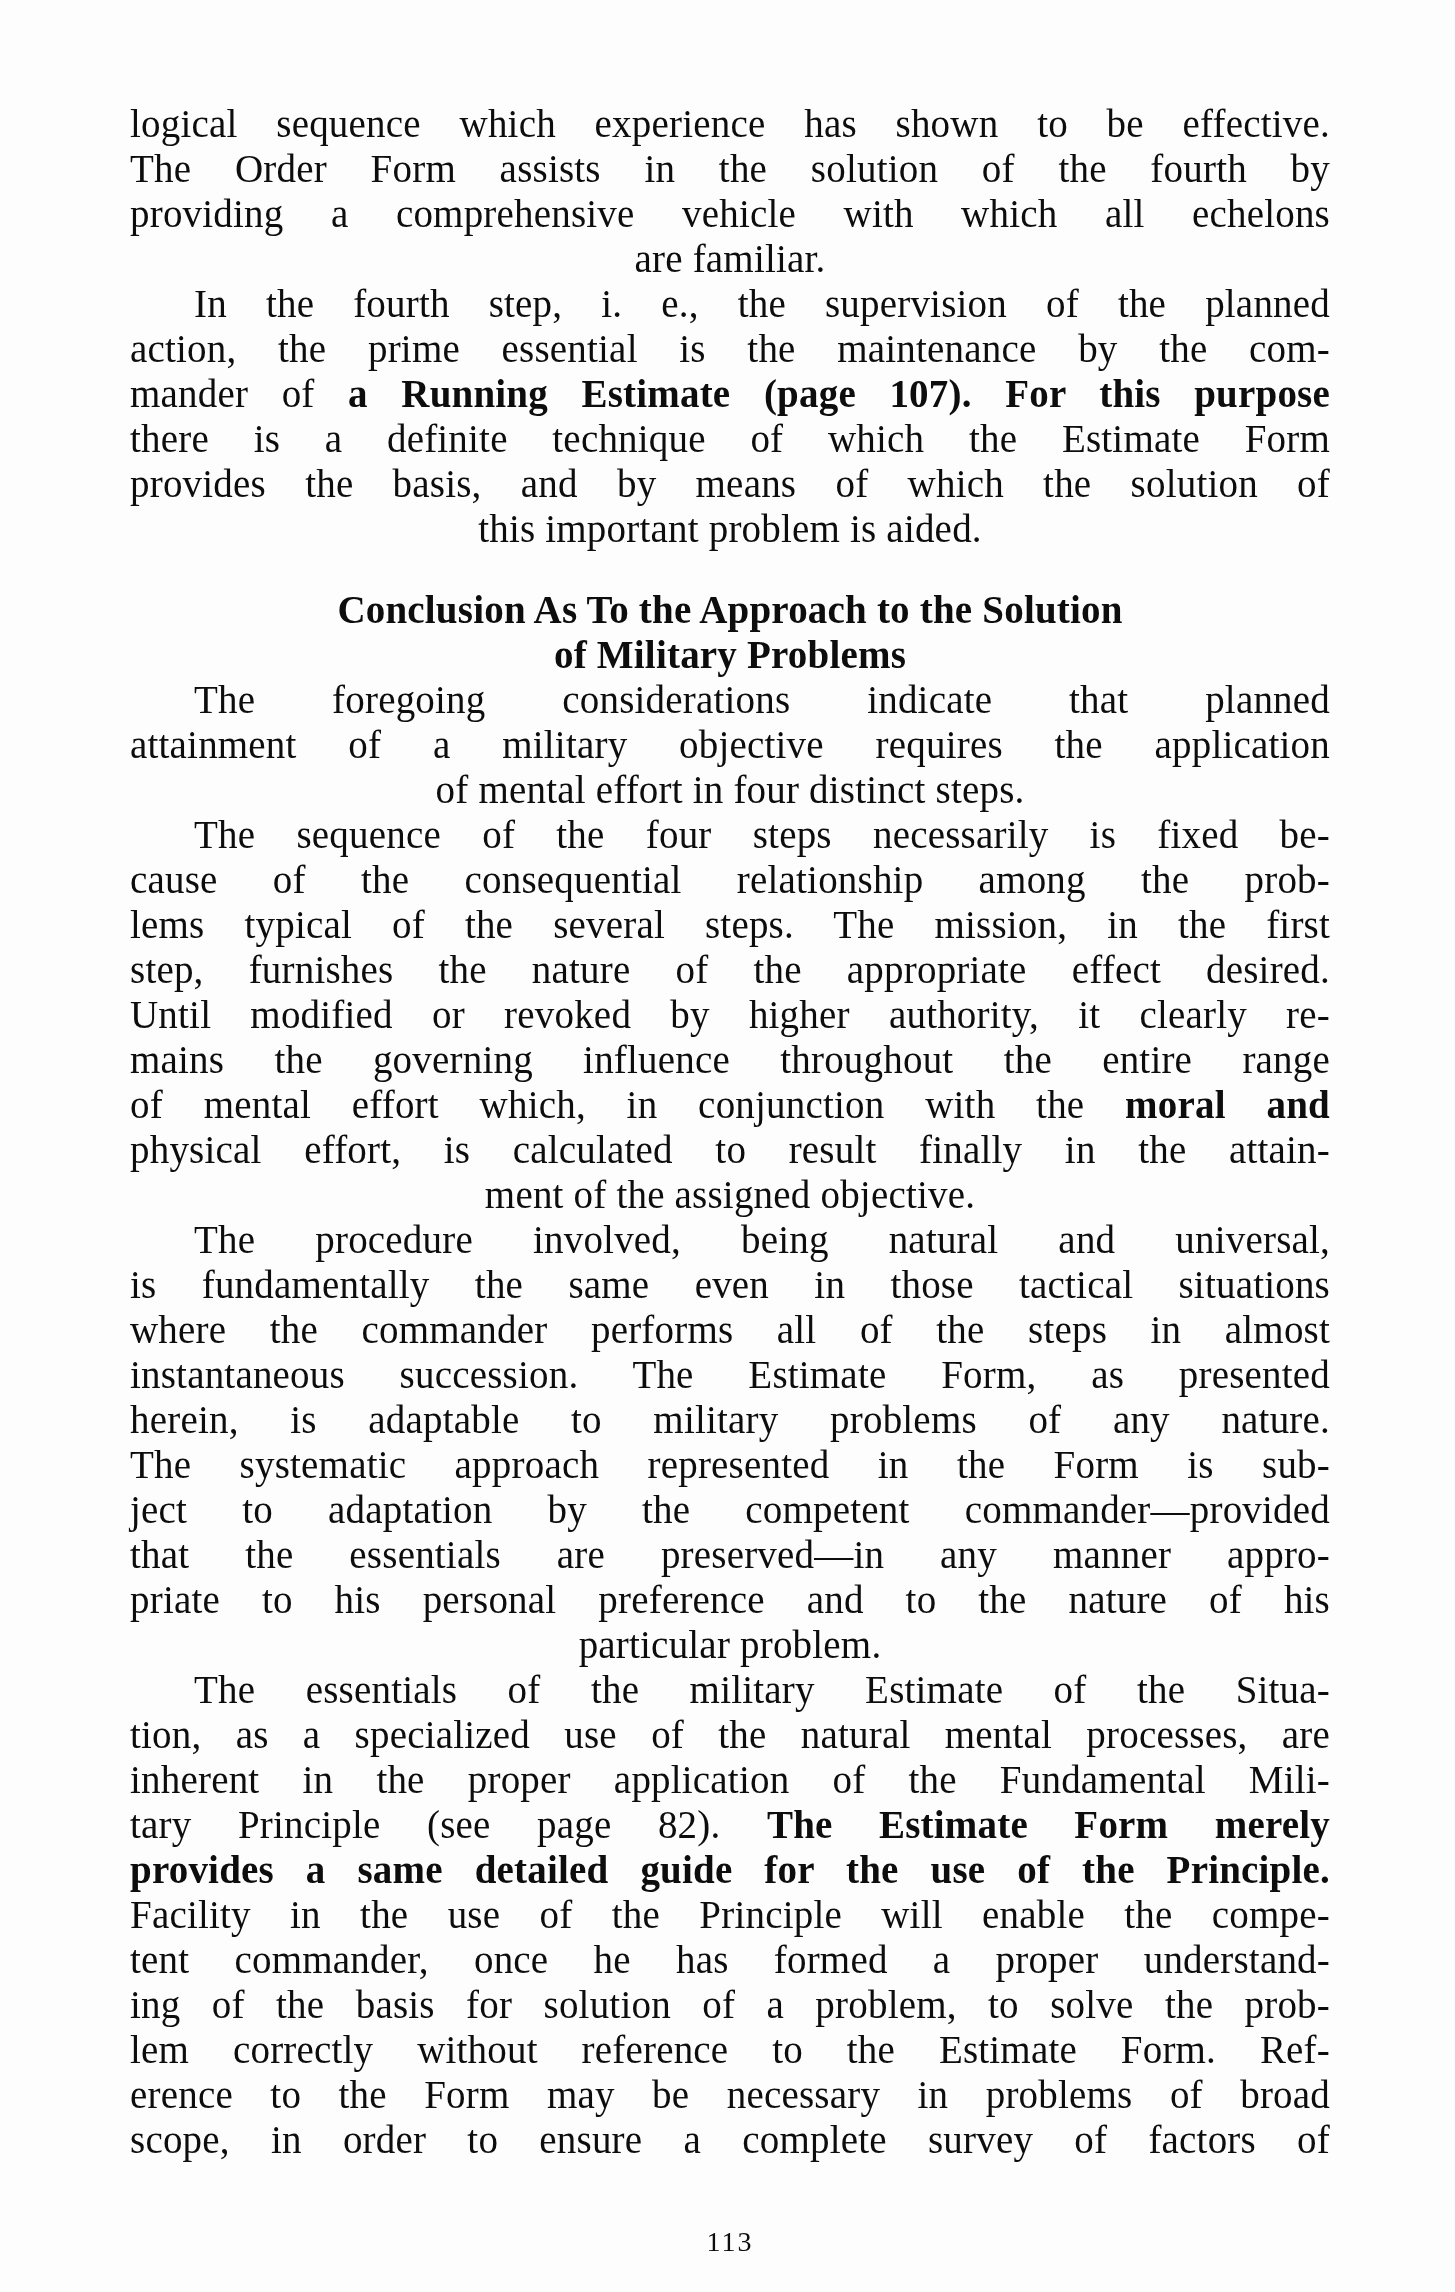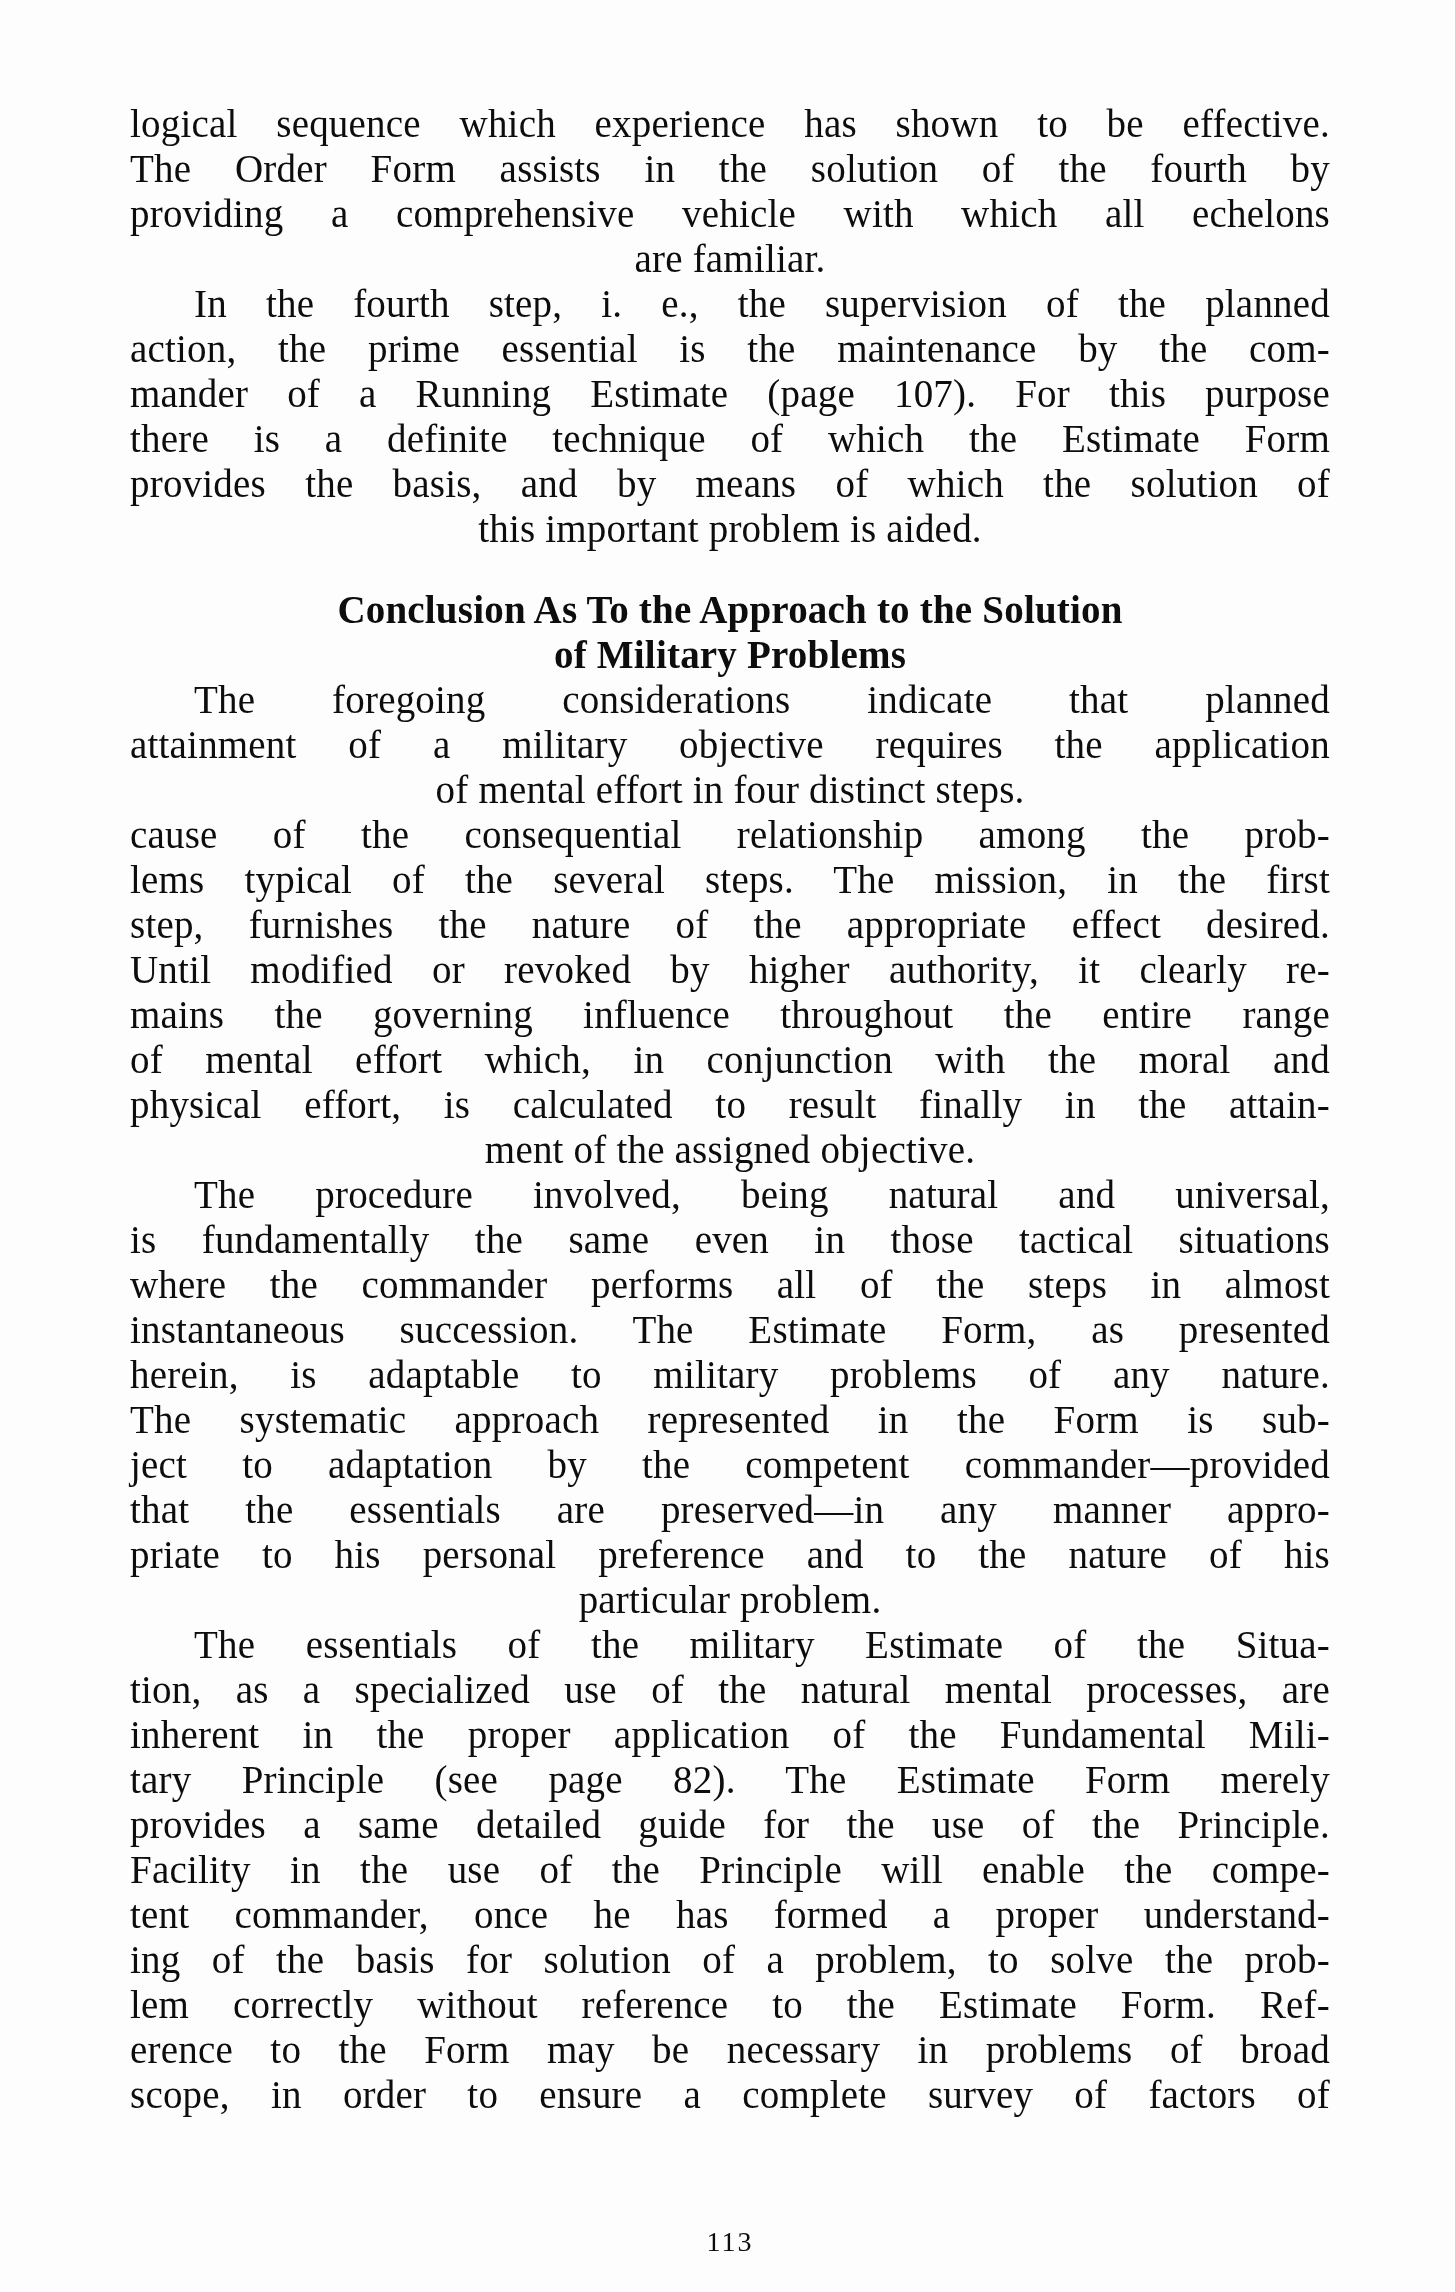--- a/index.html
+++ b/index.html
@@ -28,21 +28,21 @@
     text-align-last:justify;
     -moz-text-align-last:justify;
   }
   .line.indent{ text-indent:64px; }
   .block.heading{ margin-top:36px; margin-bottom:0; }
   .block.heading .line{
     text-align:center;
     text-align-last:center;
     font-weight:bold;
   }
-  b{ font-weight:normal; }
+  b{ font-weight:bold; }
   .page-number{
     position:absolute;
     left:130px; top:2226px;
     width:1200px;
     text-align:center;
     font-size:28px;
     letter-spacing:2px;
   }
 </style>
 </head>
@@ -67,20 +67,21 @@
       <div class="block heading">
         <div class="line"><span>Conclusion As To the Approach to the Solution</span></div>
         <div class="line"><span>of Military Problems</span></div>
       </div>
       <div class="block body">
         <div class="line just indent"><span>The foregoing considerations indicate that planned</span></div>
         <div class="line just"><span>attainment of a military objective requires the application</span></div>
         <div class="line"><span>of mental effort in four distinct steps.</span></div>
       </div>
       <div class="block body">
+        <div class="line just indent"><span>The sequence of the four steps necessarily is fixed be-</span></div>
         <div class="line just"><span>cause of the consequential relationship among the prob-</span></div>
         <div class="line just"><span>lems typical of the several steps. The mission, in the first</span></div>
         <div class="line just"><span>step, furnishes the nature of the appropriate effect desired.</span></div>
         <div class="line just"><span>Until modified or revoked by higher authority, it clearly re-</span></div>
         <div class="line just"><span>mains the governing influence throughout the entire range</span></div>
         <div class="line just"><span>of mental effort which, in conjunction with the </span><b>moral and</b></div>
         <div class="line just"><span>physical effort, is calculated to result finally in the attain-</span></div>
         <div class="line"><span>ment of the assigned objective.</span></div>
       </div>
       <div class="block body">

